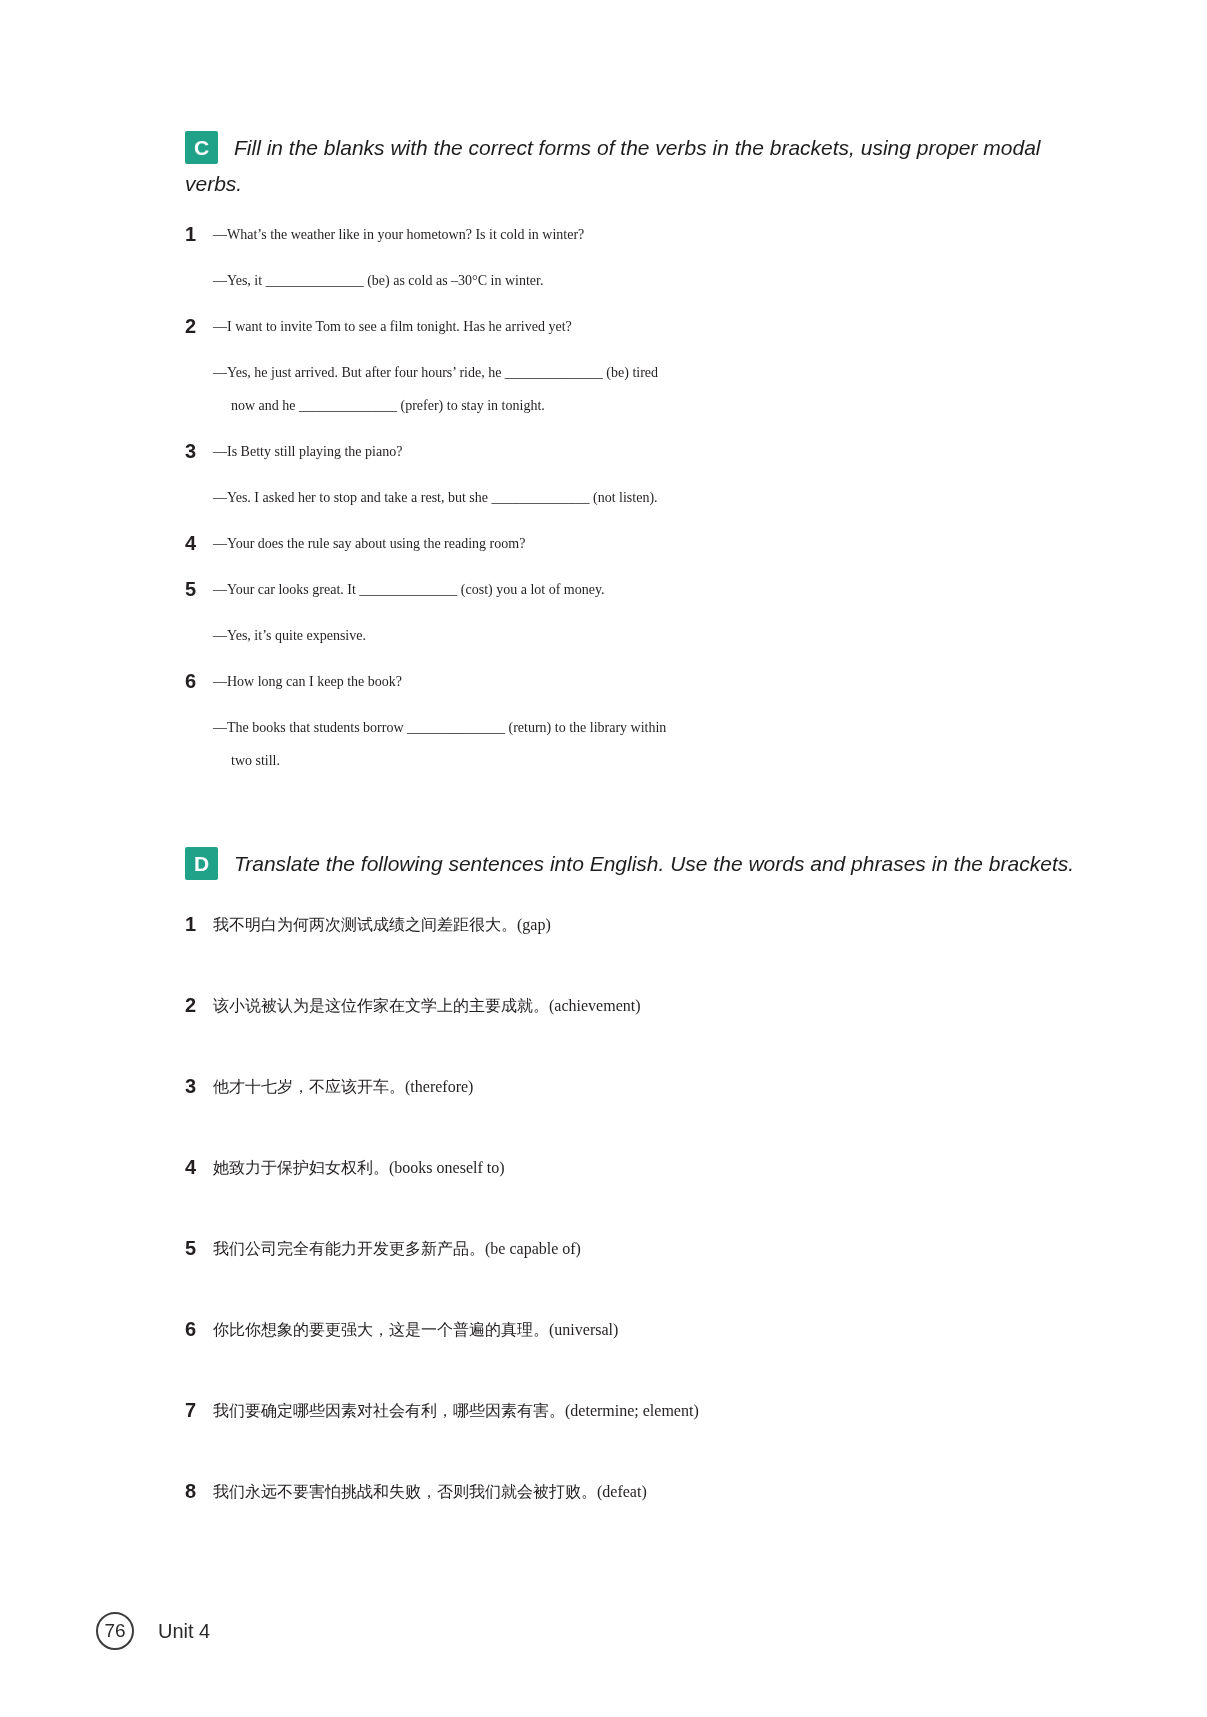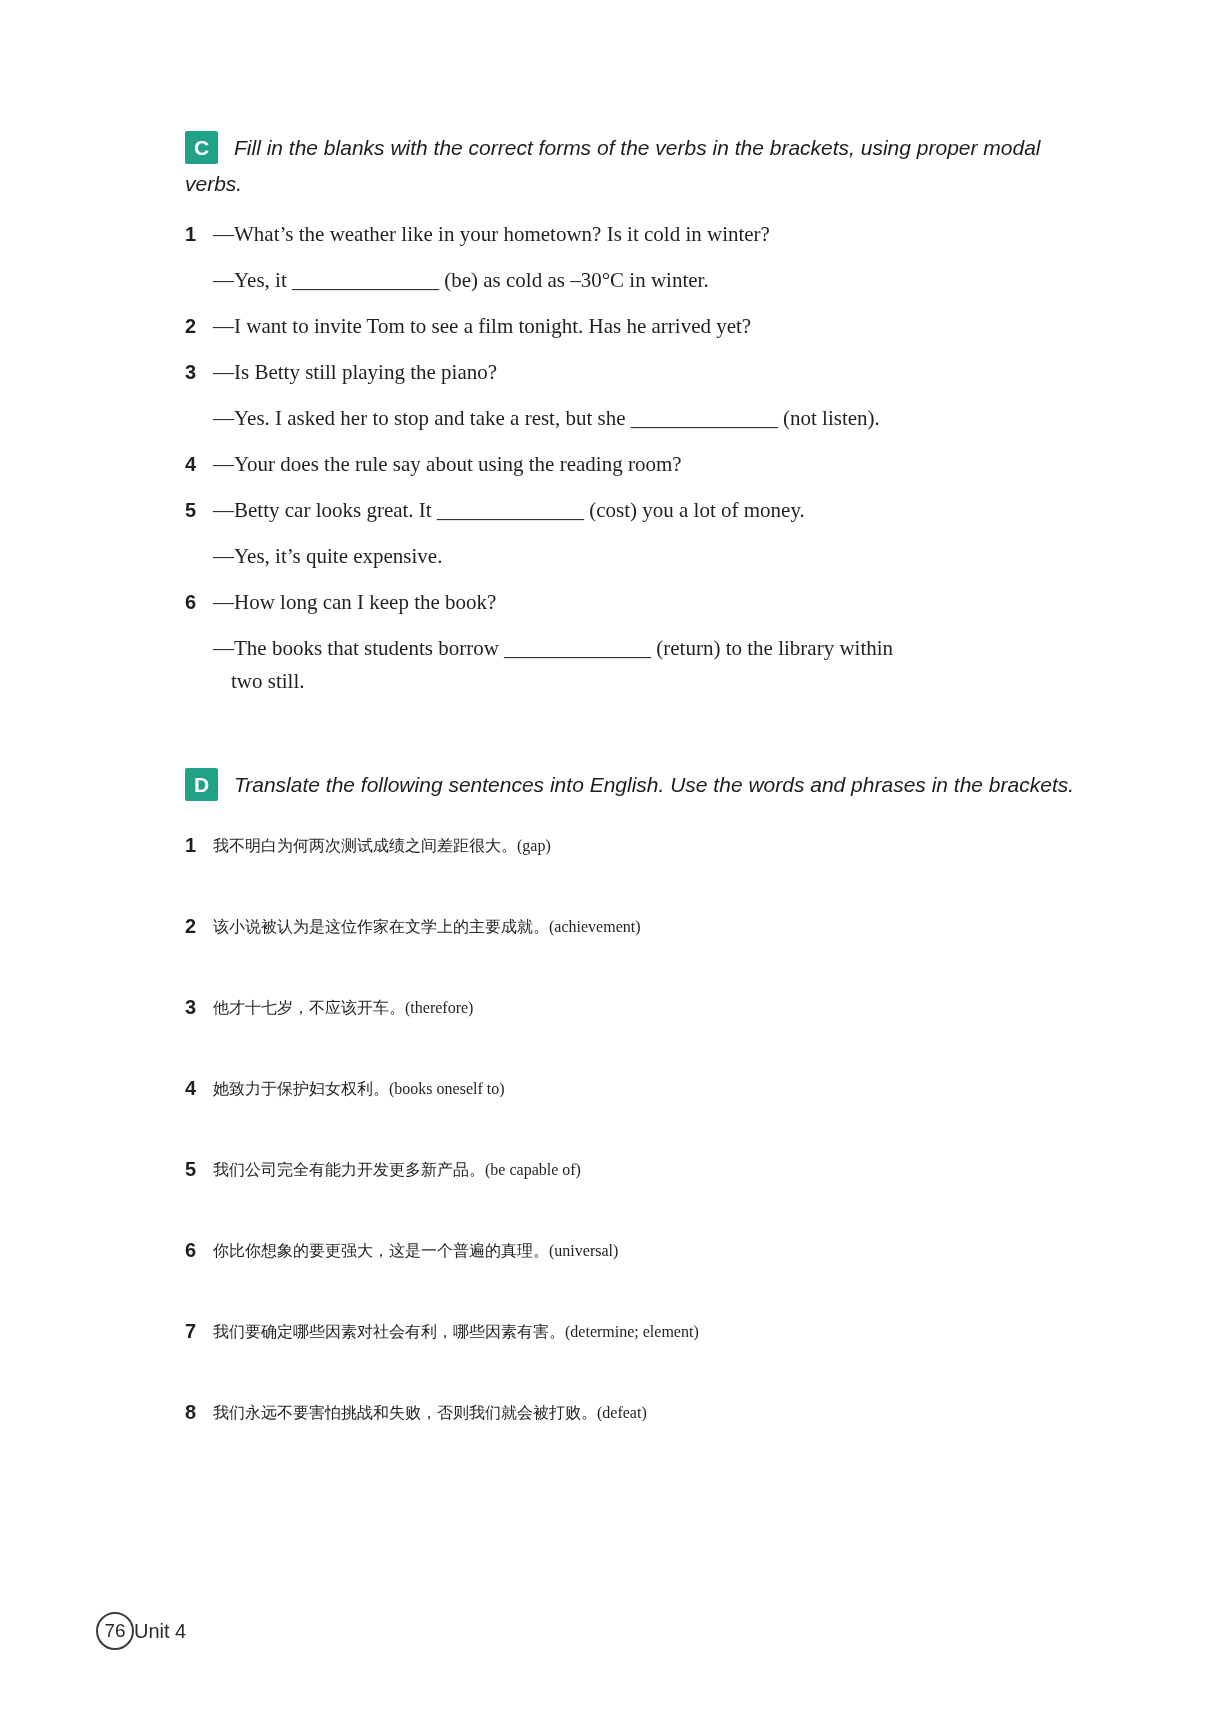--- a/index.html
+++ b/index.html
@@ -51,21 +51,21 @@
     width: 28px;
     font-family: "Liberation Sans", sans-serif;
     font-weight: 700;
     font-size: 20px;
     line-height: 33px;
     color: #231f20;
   }
   .item-body { flex: 1; min-width: 0; }
   .para { margin: 0 0 13px 0; }
   .line {
-    font-size: 21px;
+    font-size: 14px;
     line-height: 33px;
     white-space: nowrap;
   }
   .line.cont { padding-left: 18px; }
 
   
   .section-d { margin-top: 56px; }
   .section-d .section-header { margin-bottom: 26px; }
   .d-item { display: flex; margin-bottom: 48px; }
   .d-text {
@@ -88,20 +88,21 @@
     border-radius: 50%;
     box-sizing: border-box;
     display: flex;
     align-items: center;
     justify-content: center;
     font-family: "Liberation Sans", sans-serif;
     font-size: 19px;
     color: #2a2a2a;
   }
   .unit-label {
+    margin-left: 24px;
     font-family: "Liberation Sans", sans-serif;
     font-size: 20px;
     color: #2a2a2a;
   }
 </style>
 </head>
 <body>
 
 <div class="page">
 
@@ -121,20 +122,24 @@
               <div class="line">—Yes, it ______________ (be) as cold as –30°C in winter.</div>
             </div>
           </div>
         </div>
         <div class="ex-item">
           <div class="num">2</div>
           <div class="item-body">
             <div class="para">
               <div class="line">—I want to invite Tom to see a film tonight. Has he arrived yet?</div>
             </div>
+            <div class="para">
+              <div class="line">—Yes, he just arrived. But after four hours’ ride, he ______________ (be) tired</div>
+              <div class="line cont">now and he ______________ (prefer) to stay in tonight.</div>
+            </div>
           </div>
         </div>
         <div class="ex-item">
           <div class="num">3</div>
           <div class="item-body">
             <div class="para">
               <div class="line">—Is Betty still playing the piano?</div>
             </div>
             <div class="para">
               <div class="line">—Yes. I asked her to stop and take a rest, but she ______________ (not listen).</div>
@@ -146,21 +151,21 @@
           <div class="item-body">
             <div class="para">
               <div class="line">—Your does the rule say about using the reading room?</div>
             </div>
           </div>
         </div>
         <div class="ex-item">
           <div class="num">5</div>
           <div class="item-body">
             <div class="para">
-              <div class="line">—Betty car looks great. It ______________ (cost) you a lot of money.</div>
+              <div class="line">—Your car looks great. It ______________ (cost) you a lot of money.</div>
             </div>
             <div class="para">
               <div class="line">—Yes, it’s quite expensive.</div>
             </div>
           </div>
         </div>
         <div class="ex-item">
           <div class="num">6</div>
           <div class="item-body">
             <div class="para">

